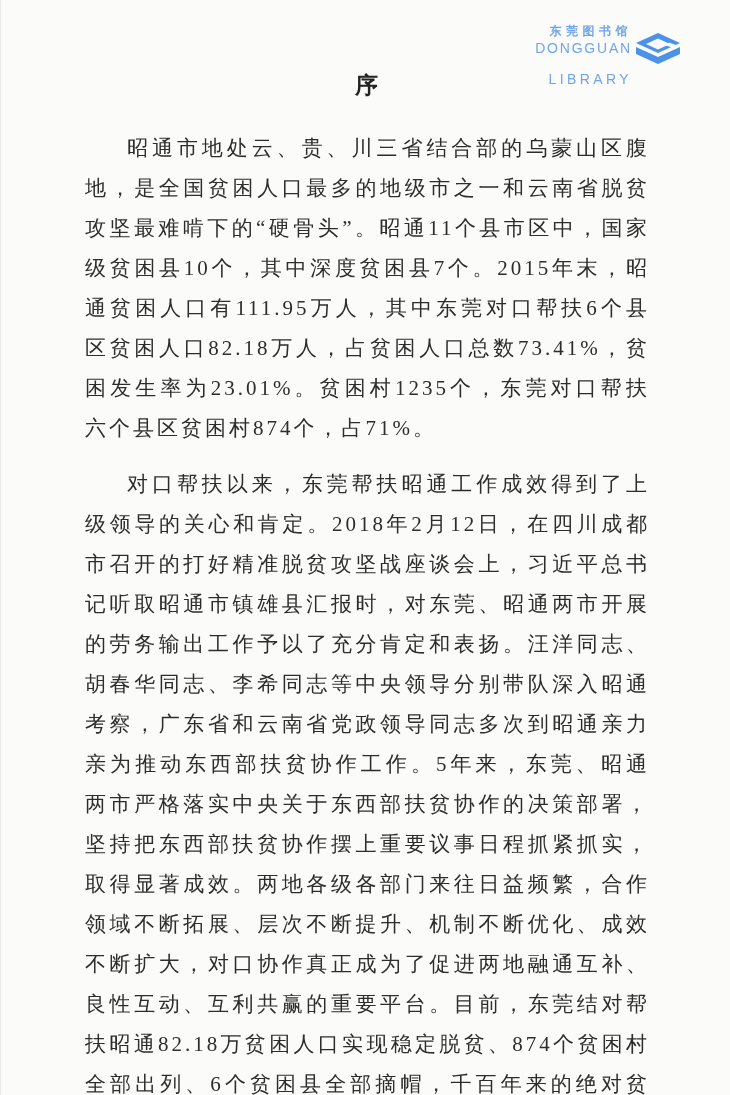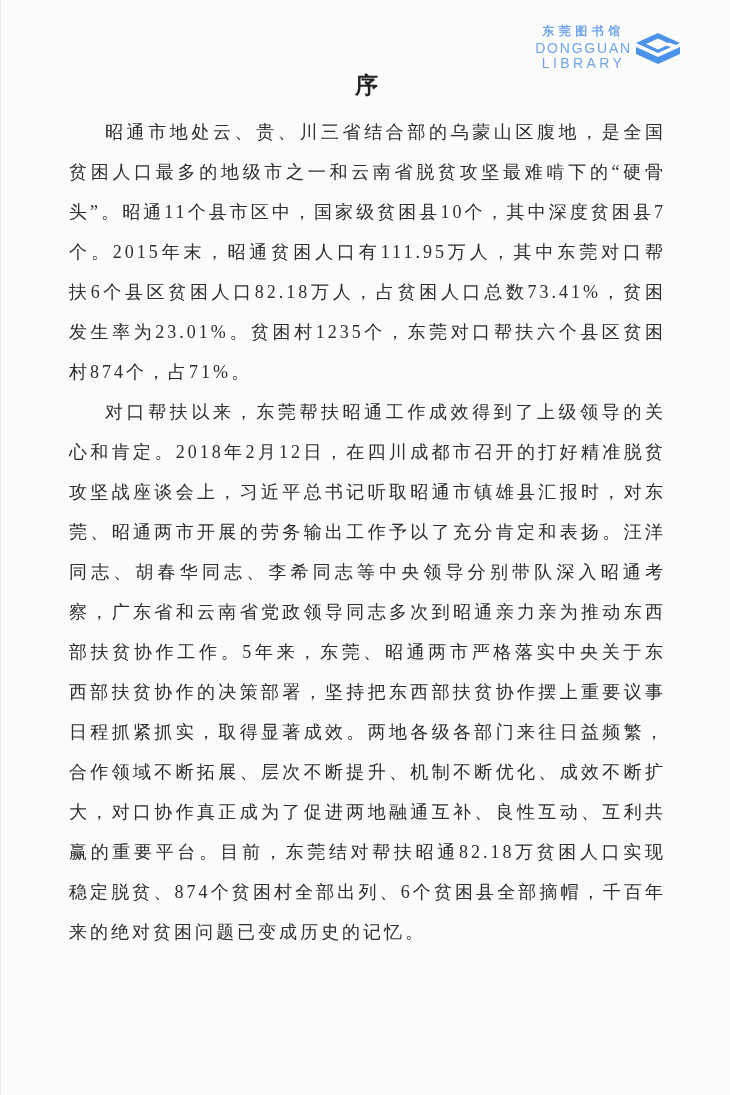--- a/index.html
+++ b/index.html
@@ -17,41 +17,42 @@
     overflow: hidden;
   }
   
   .logo {
     position: absolute;
     top: 24px; right: 50px;
     display: flex;
     align-items: flex-start;
   }
   .logo-text {
-    text-align: center;
+    text-align: right;
     font-family: "Liberation Sans", sans-serif;
     color: #6fa5e8;
     white-space: nowrap;
   }
   .logo-cn {
     font-size: 12px;
     letter-spacing: 4.5px;
     font-weight: bold;
     line-height: 15px;
   }
   .logo-en1 {
     font-size: 14px;
     letter-spacing: 1.8px;
     line-height: 15px;
     margin-top: 2px;
   }
   .logo-en2 {
     font-size: 14px;
     letter-spacing: 3.4px;
     line-height: 15px;
+    margin-top: 16px;
   }
   .logo-icon {
     width: 44px; height: 42px;
     margin-left: 4px;
     margin-top: 8px;
   }
   
   .doc-title {
     position: absolute;
     top: 70px; left: 68px;
@@ -63,22 +64,22 @@
     color: #222;
     letter-spacing: 2px;
   }
   .body-text {
     position: absolute;
     top: 112px; left: 68px;
     width: 597px;
     color: #2d2d2d;
   }
   .body-text p {
-    margin: 0;
-    font-size: 18px;
+    margin: 16px;
+    font-size: 21px;
     line-height: 40px;
     letter-spacing: 3px;
     text-indent: 2em;
     text-align: justify;
     text-justify: inter-character;
     text-align-last: left;
   }
 </style>
 </head>
 <body>

